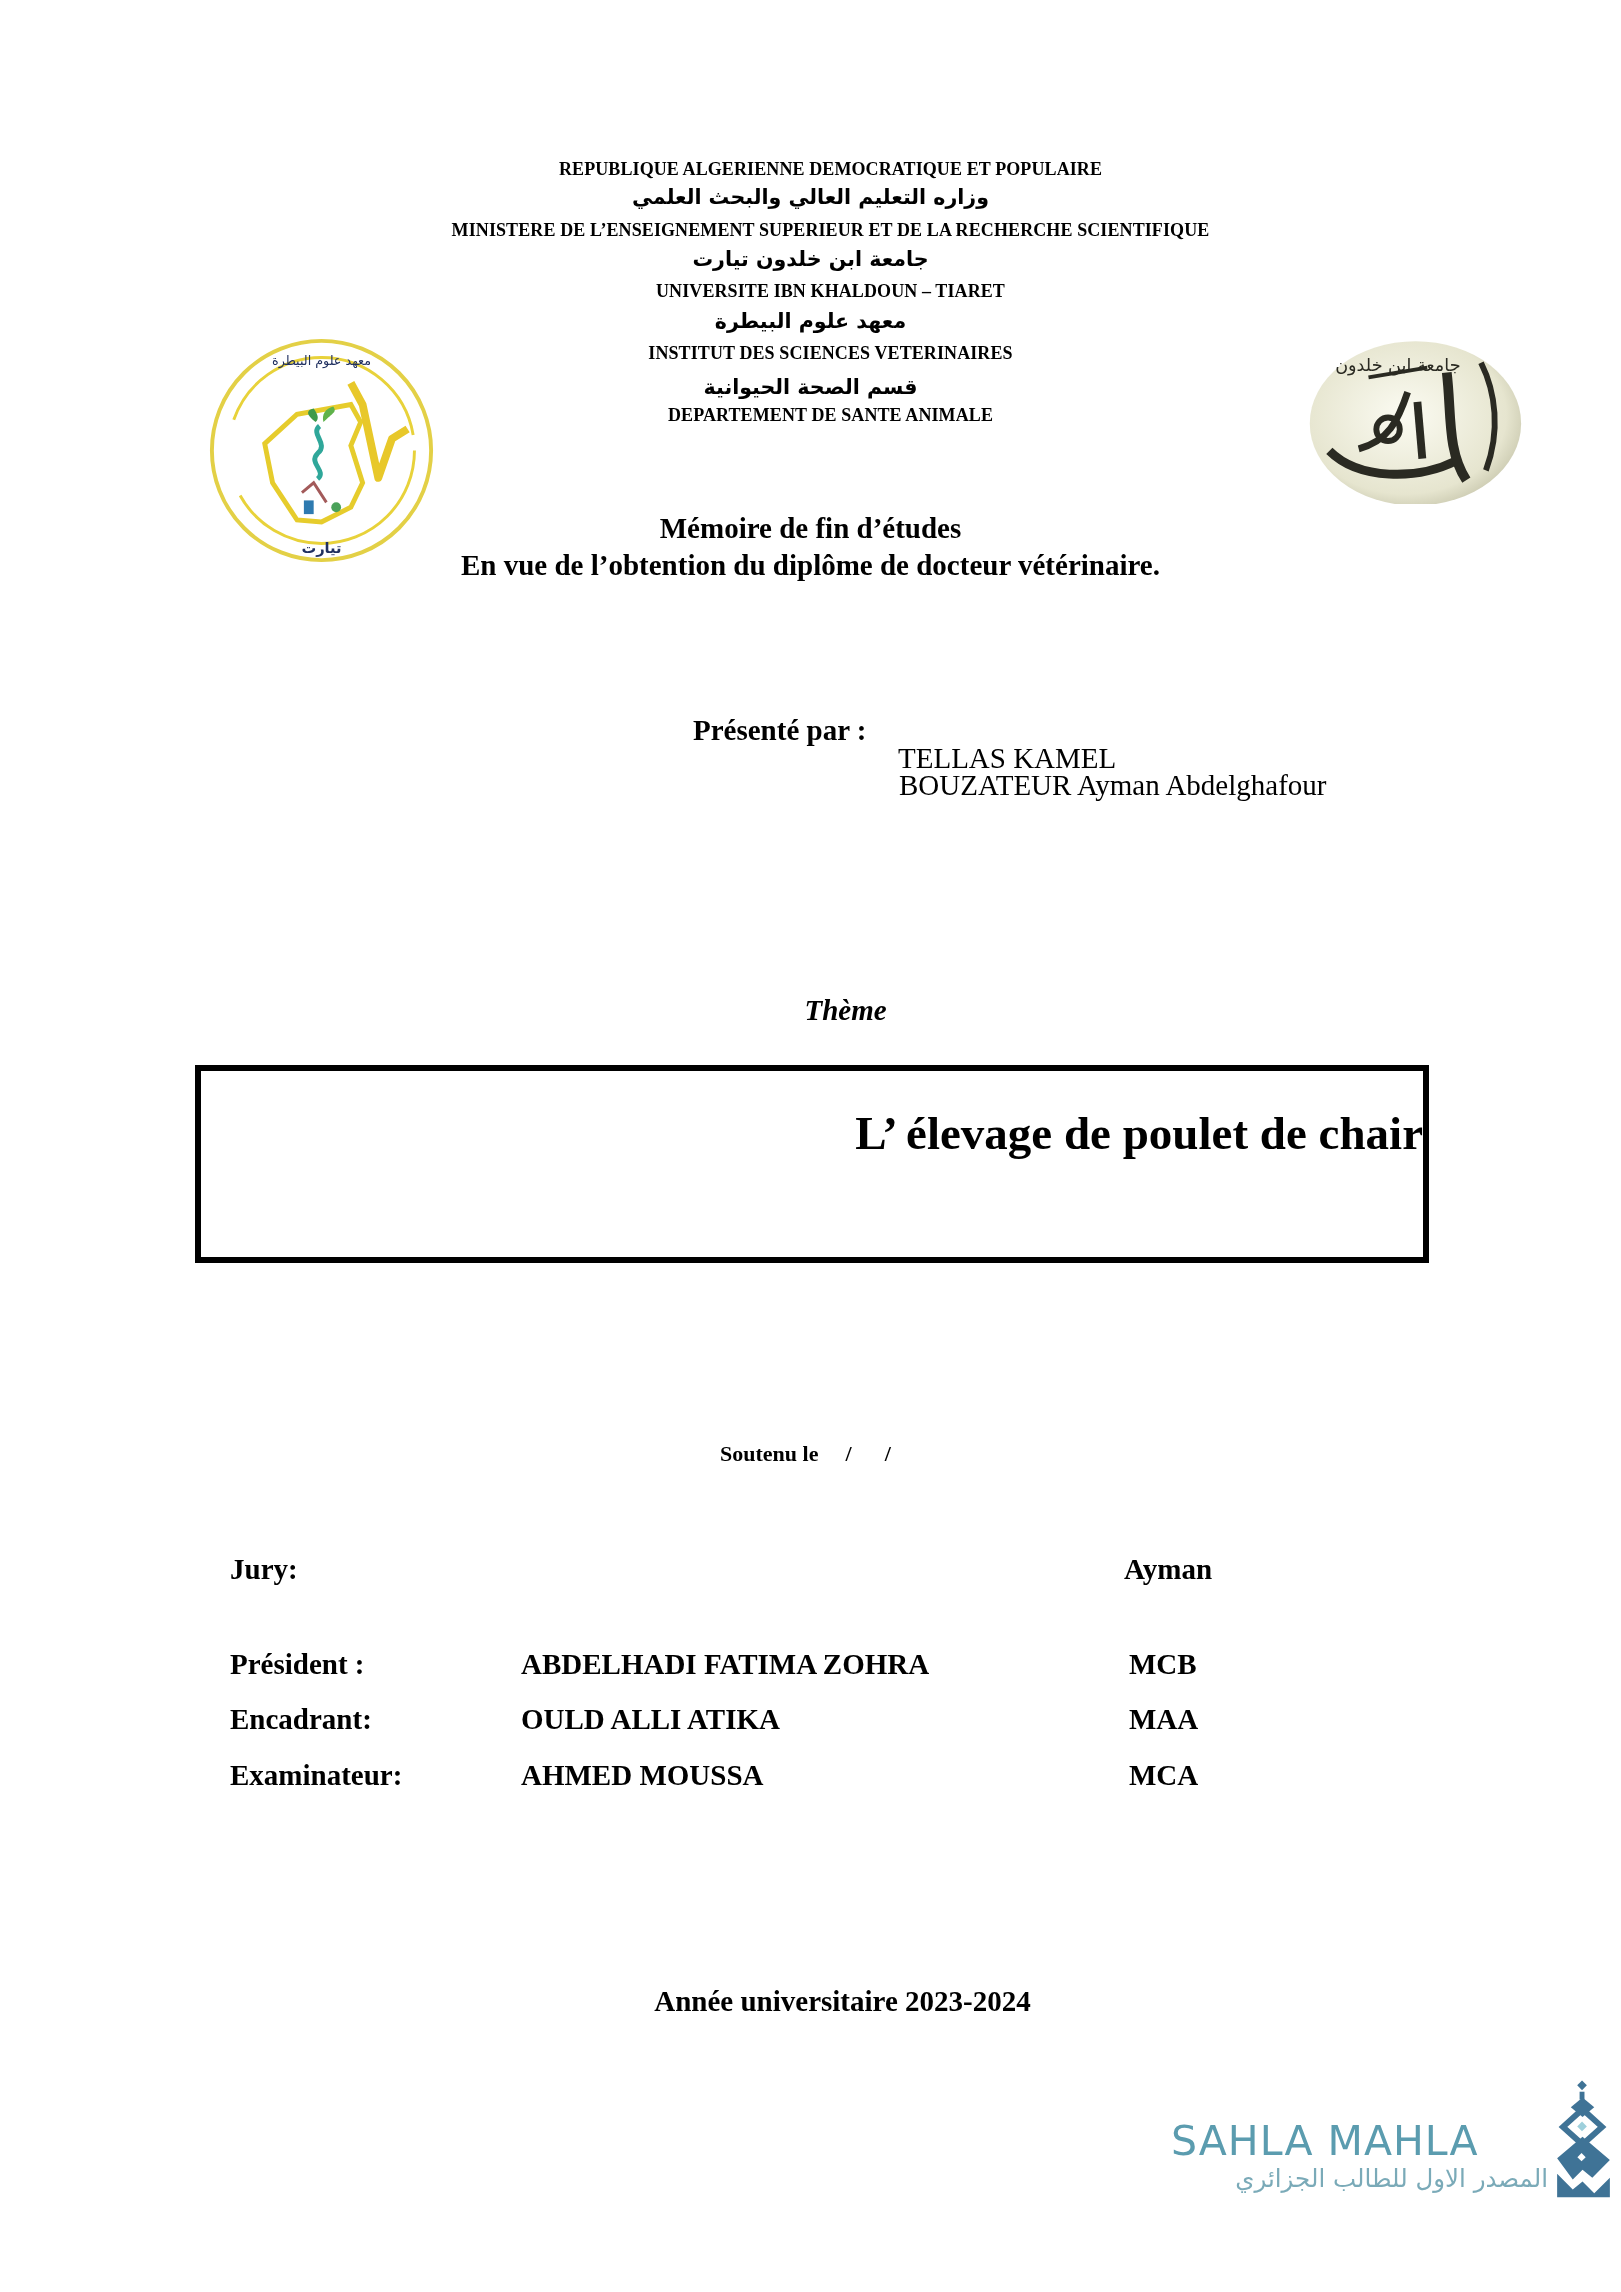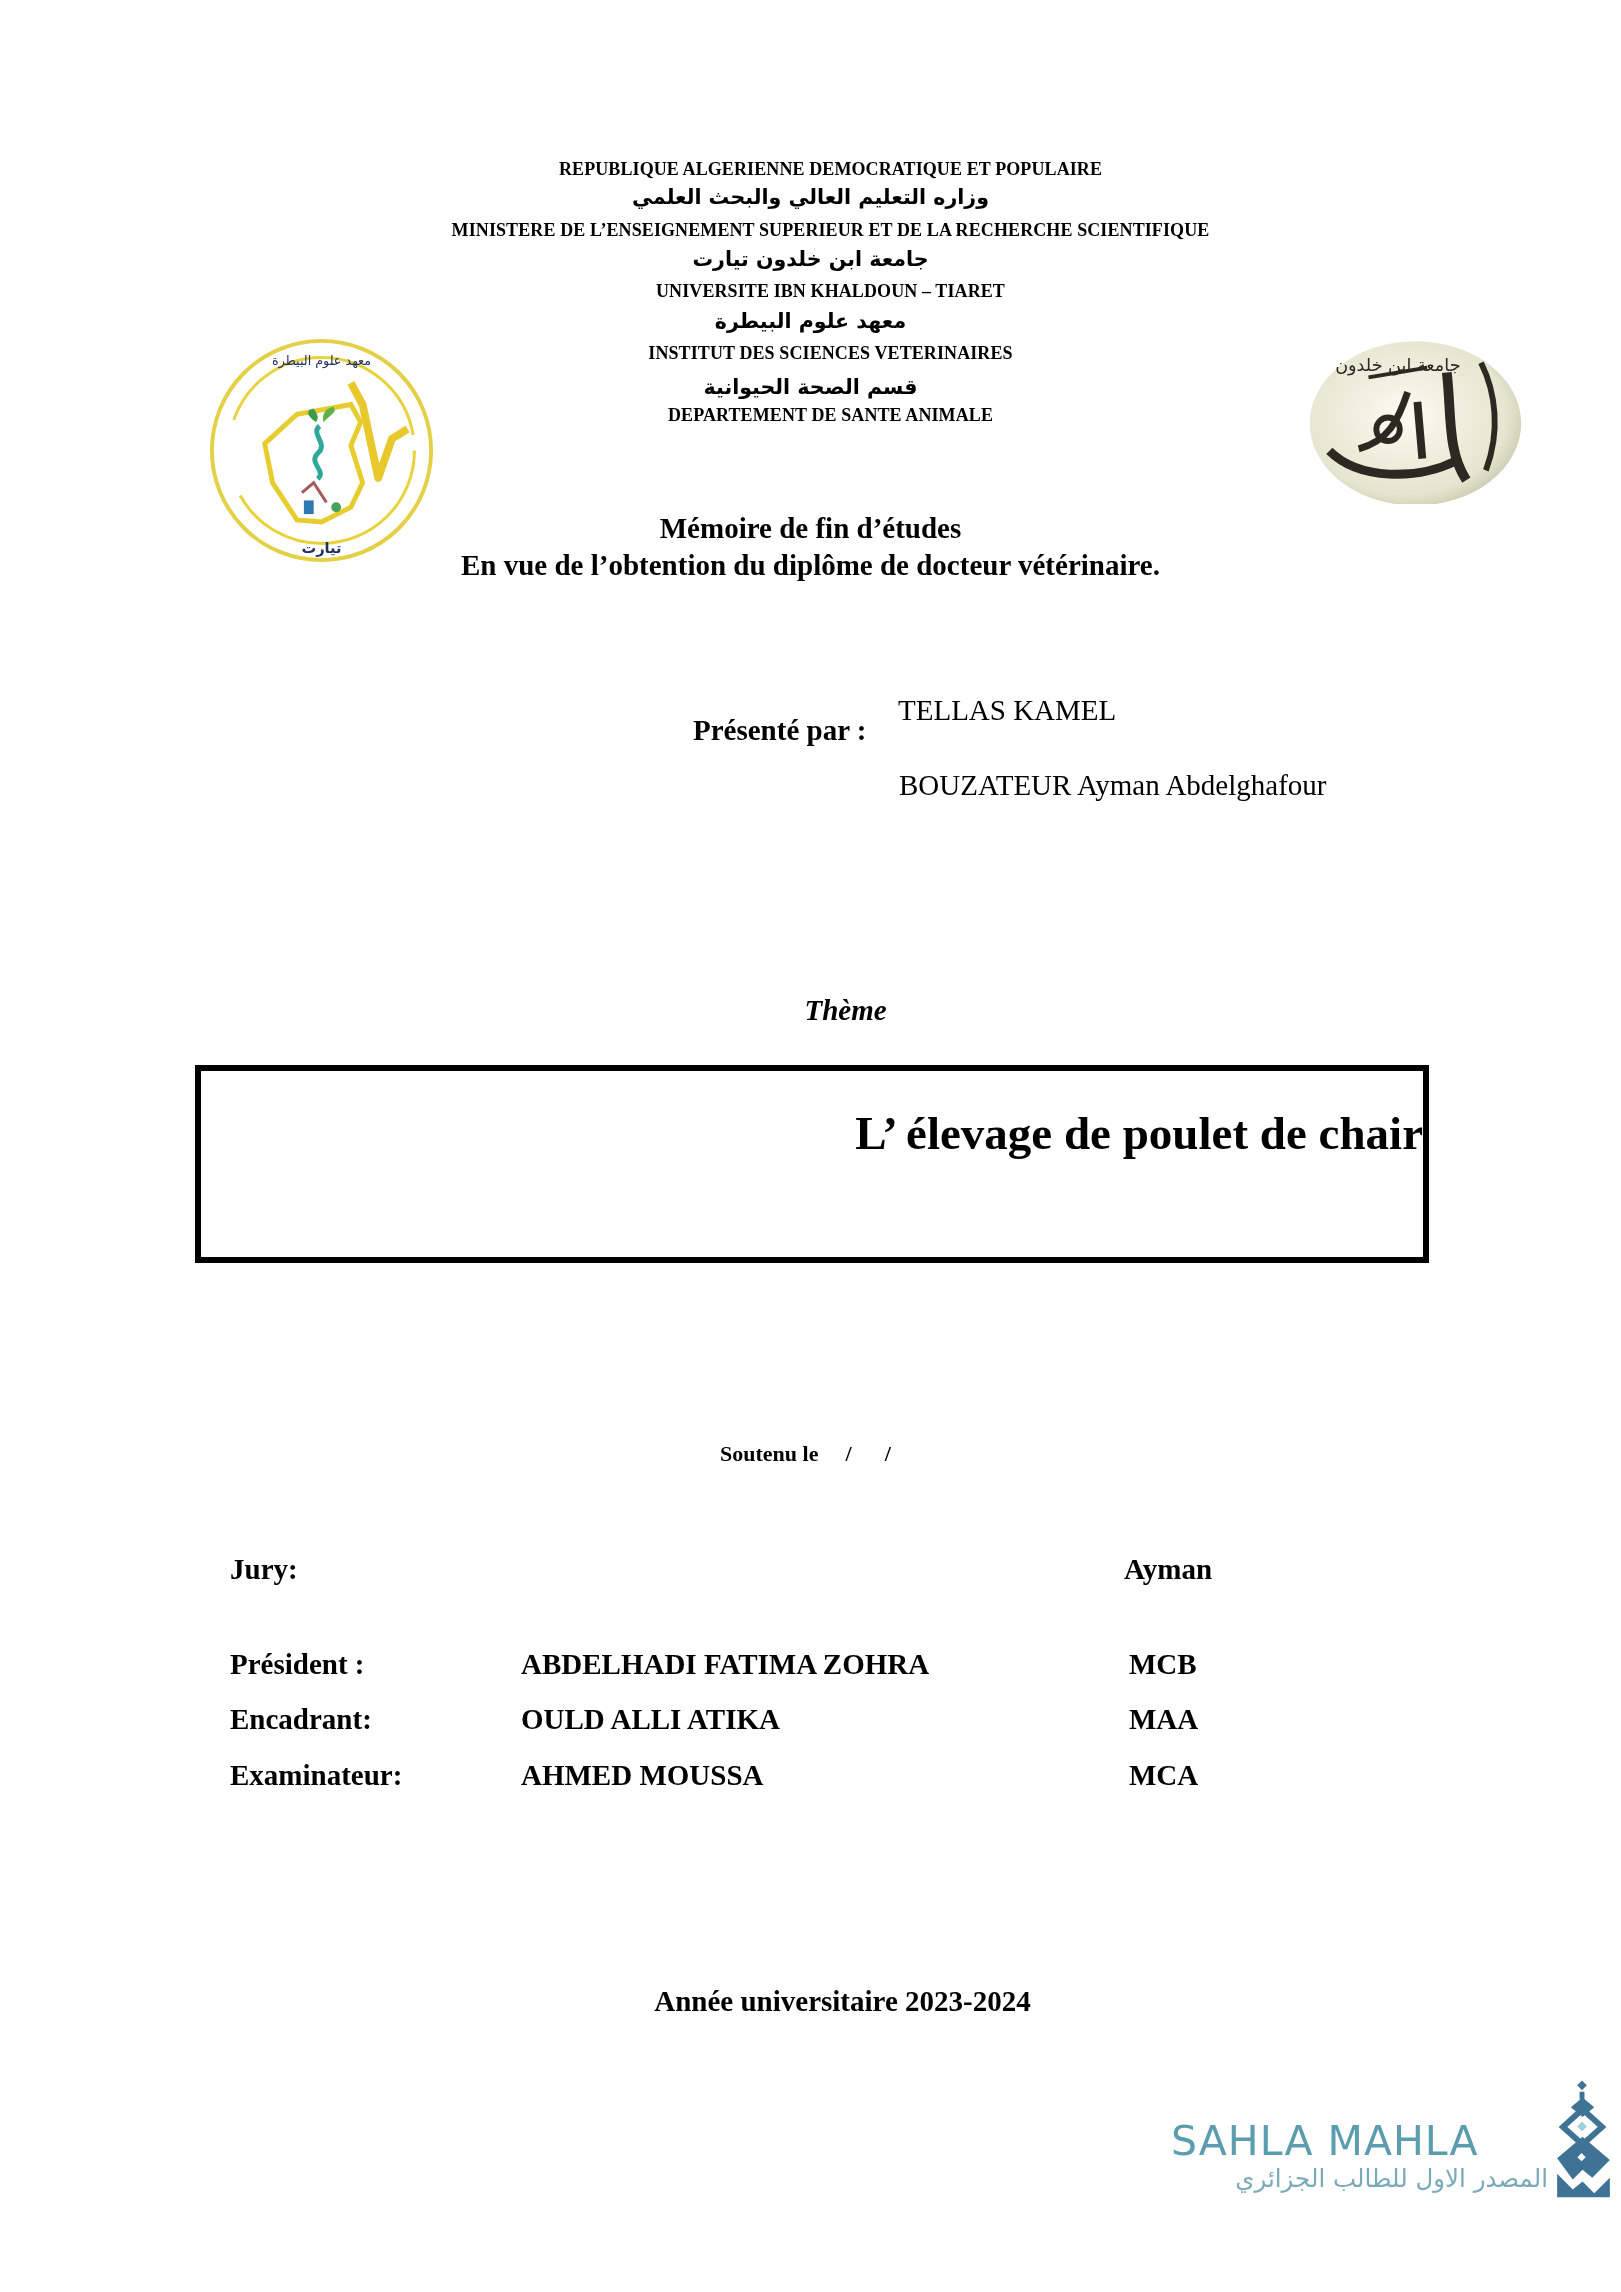--- a/index.html
+++ b/index.html
@@ -83,21 +83,21 @@
     <path d="M70 45 L130 35" stroke="#2a2a22" stroke-width="4"></path>
     <circle cx="90" cy="98" r="12" fill="none" stroke="#2a2a22" stroke-width="6"></circle>
     <path d="M120 70 L125 128" stroke="#2a2a22" stroke-width="8"></path>
     <text x="100" y="38" text-anchor="middle" font-family="DejaVu Sans, sans-serif" font-size="18" fill="#2a2a22">جامعة ابن خلدون</text>
   </svg>
 </div>
 
 <div class="abs presente" style="left:693px; top:714px;">
   <b>Présenté par :</b>
 </div>
-<div class="abs presente" style="left:898px; top:694px;">TELLAS KAMEL</div>
+<div class="abs presente" style="left:898px; top:742px;">TELLAS KAMEL</div>
 <div class="abs presente" style="left:899px; top:769px;">BOUZATEUR Ayman Abdelghafour</div>
 
 <div class="center-line theme" style="top:994px; left:35px;">Thème</div>
 <div class="title-box">
   <div class="title-text">L’ élevage de poulet de chair</div>
 </div>
 
 <div class="abs soutenu" style="left:720px; top:1441px;">
   <span>Soutenu le</span>
   <span style="white-space:pre; margin-left:21.6px;">/      /</span>

